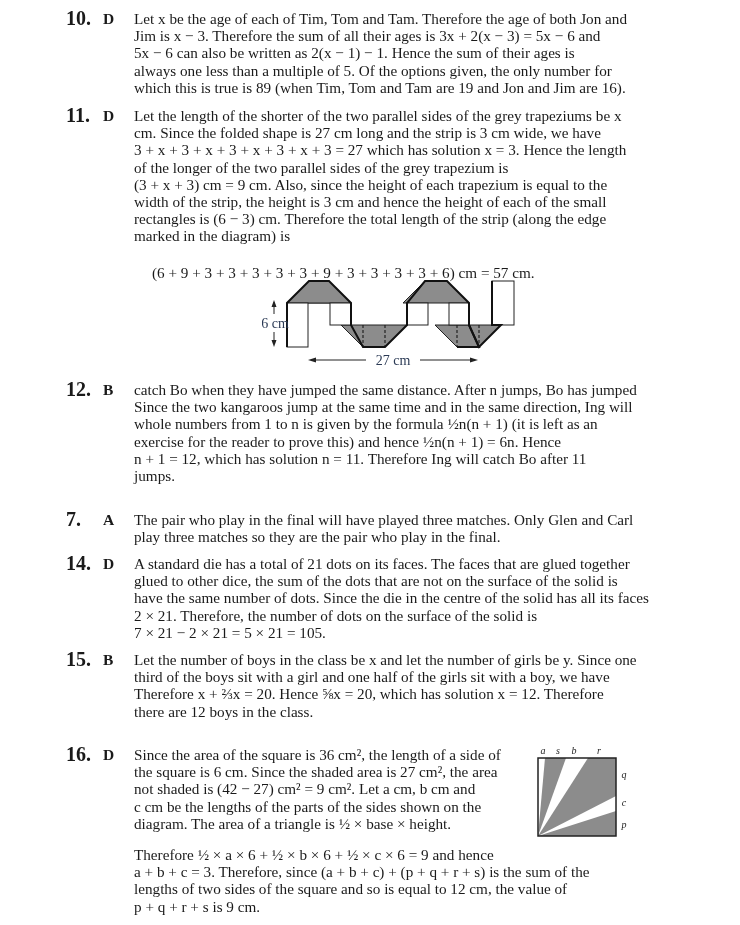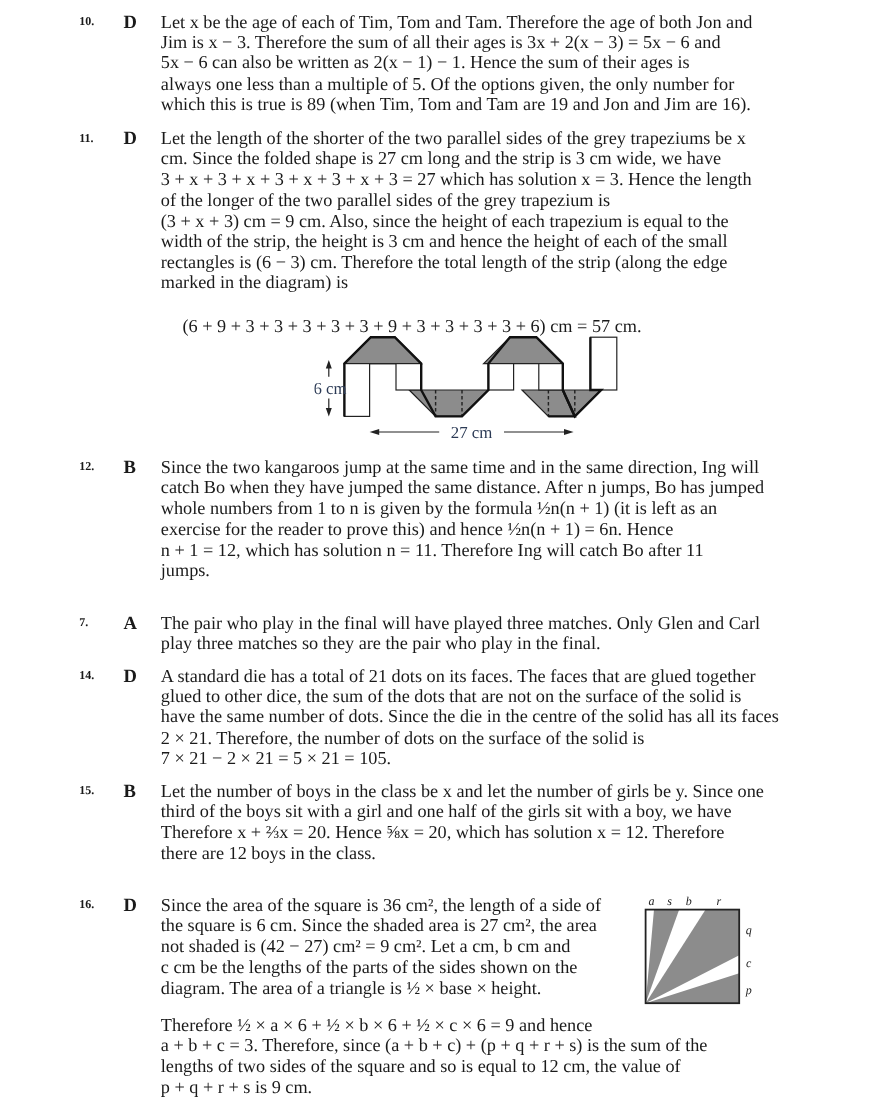--- a/index.html
+++ b/index.html
@@ -4,21 +4,21 @@
 <style>
   html, body { margin: 0; padding: 0; background: #ffffff; }
   body {
     width: 740px; height: 925px; position: relative; overflow: hidden;
     font-family: "Liberation Serif", "DejaVu Serif", serif;
     color: #1a1a1a; font-size: 15.2px; line-height: 17.2px;
   }
   .item { position: absolute; left: 0; width: 740px; }
   .num {
     position: absolute; left: 66px; top: 0; font-weight: bold;
-    font-size: 10px;
+    font-size: 20px;
   }
   .ans {
     position: absolute; left: 103px; top: 0; font-weight: bold;
     font-size: 15.5px;
   }
   .body {
     position: absolute; left: 134px; width: 520px; top: 0;
   }
   .line { display: block; white-space: nowrap; height: 17.2px; }
   .center-line {
@@ -93,22 +93,22 @@
   <polygon points="46,84 54,81.5 54,86.5" fill="#222"></polygon>
   <line x1="158" y1="84" x2="212" y2="84" stroke="#222" stroke-width="1"></line>
   <polygon points="216,84 208,81.5 208,86.5" fill="#222"></polygon>
   <text x="131" y="89" font-size="14" text-anchor="middle" fill="#2b3a55">27 cm</text>
 </svg>
 
 <div class="item" style="top:381px;">
   <span class="num">12.</span>
   <span class="ans">B</span>
   <div class="body">
+    <span class="line">catch Bo when they have jumped the same distance.  After n jumps, Bo has jumped</span>
     <span class="line">Since the two kangaroos jump at the same time and in the same direction, Ing will</span>
-    <span class="line">catch Bo when they have jumped the same distance.  After n jumps, Bo has jumped</span>
     <span class="line">whole numbers from 1 to n is given by the formula ½n(n + 1) (it is left as an</span>
     <span class="line">exercise for the reader to prove this) and hence ½n(n + 1) = 6n.  Hence</span>
     <span class="line">n + 1 = 12, which has solution n = 11.  Therefore Ing will catch Bo after 11</span>
     <span class="line">jumps.</span>
   </div>
 </div>
 
 <div class="item" style="top:511px;">
   <span class="num">7.</span>
   <span class="ans">A</span>

